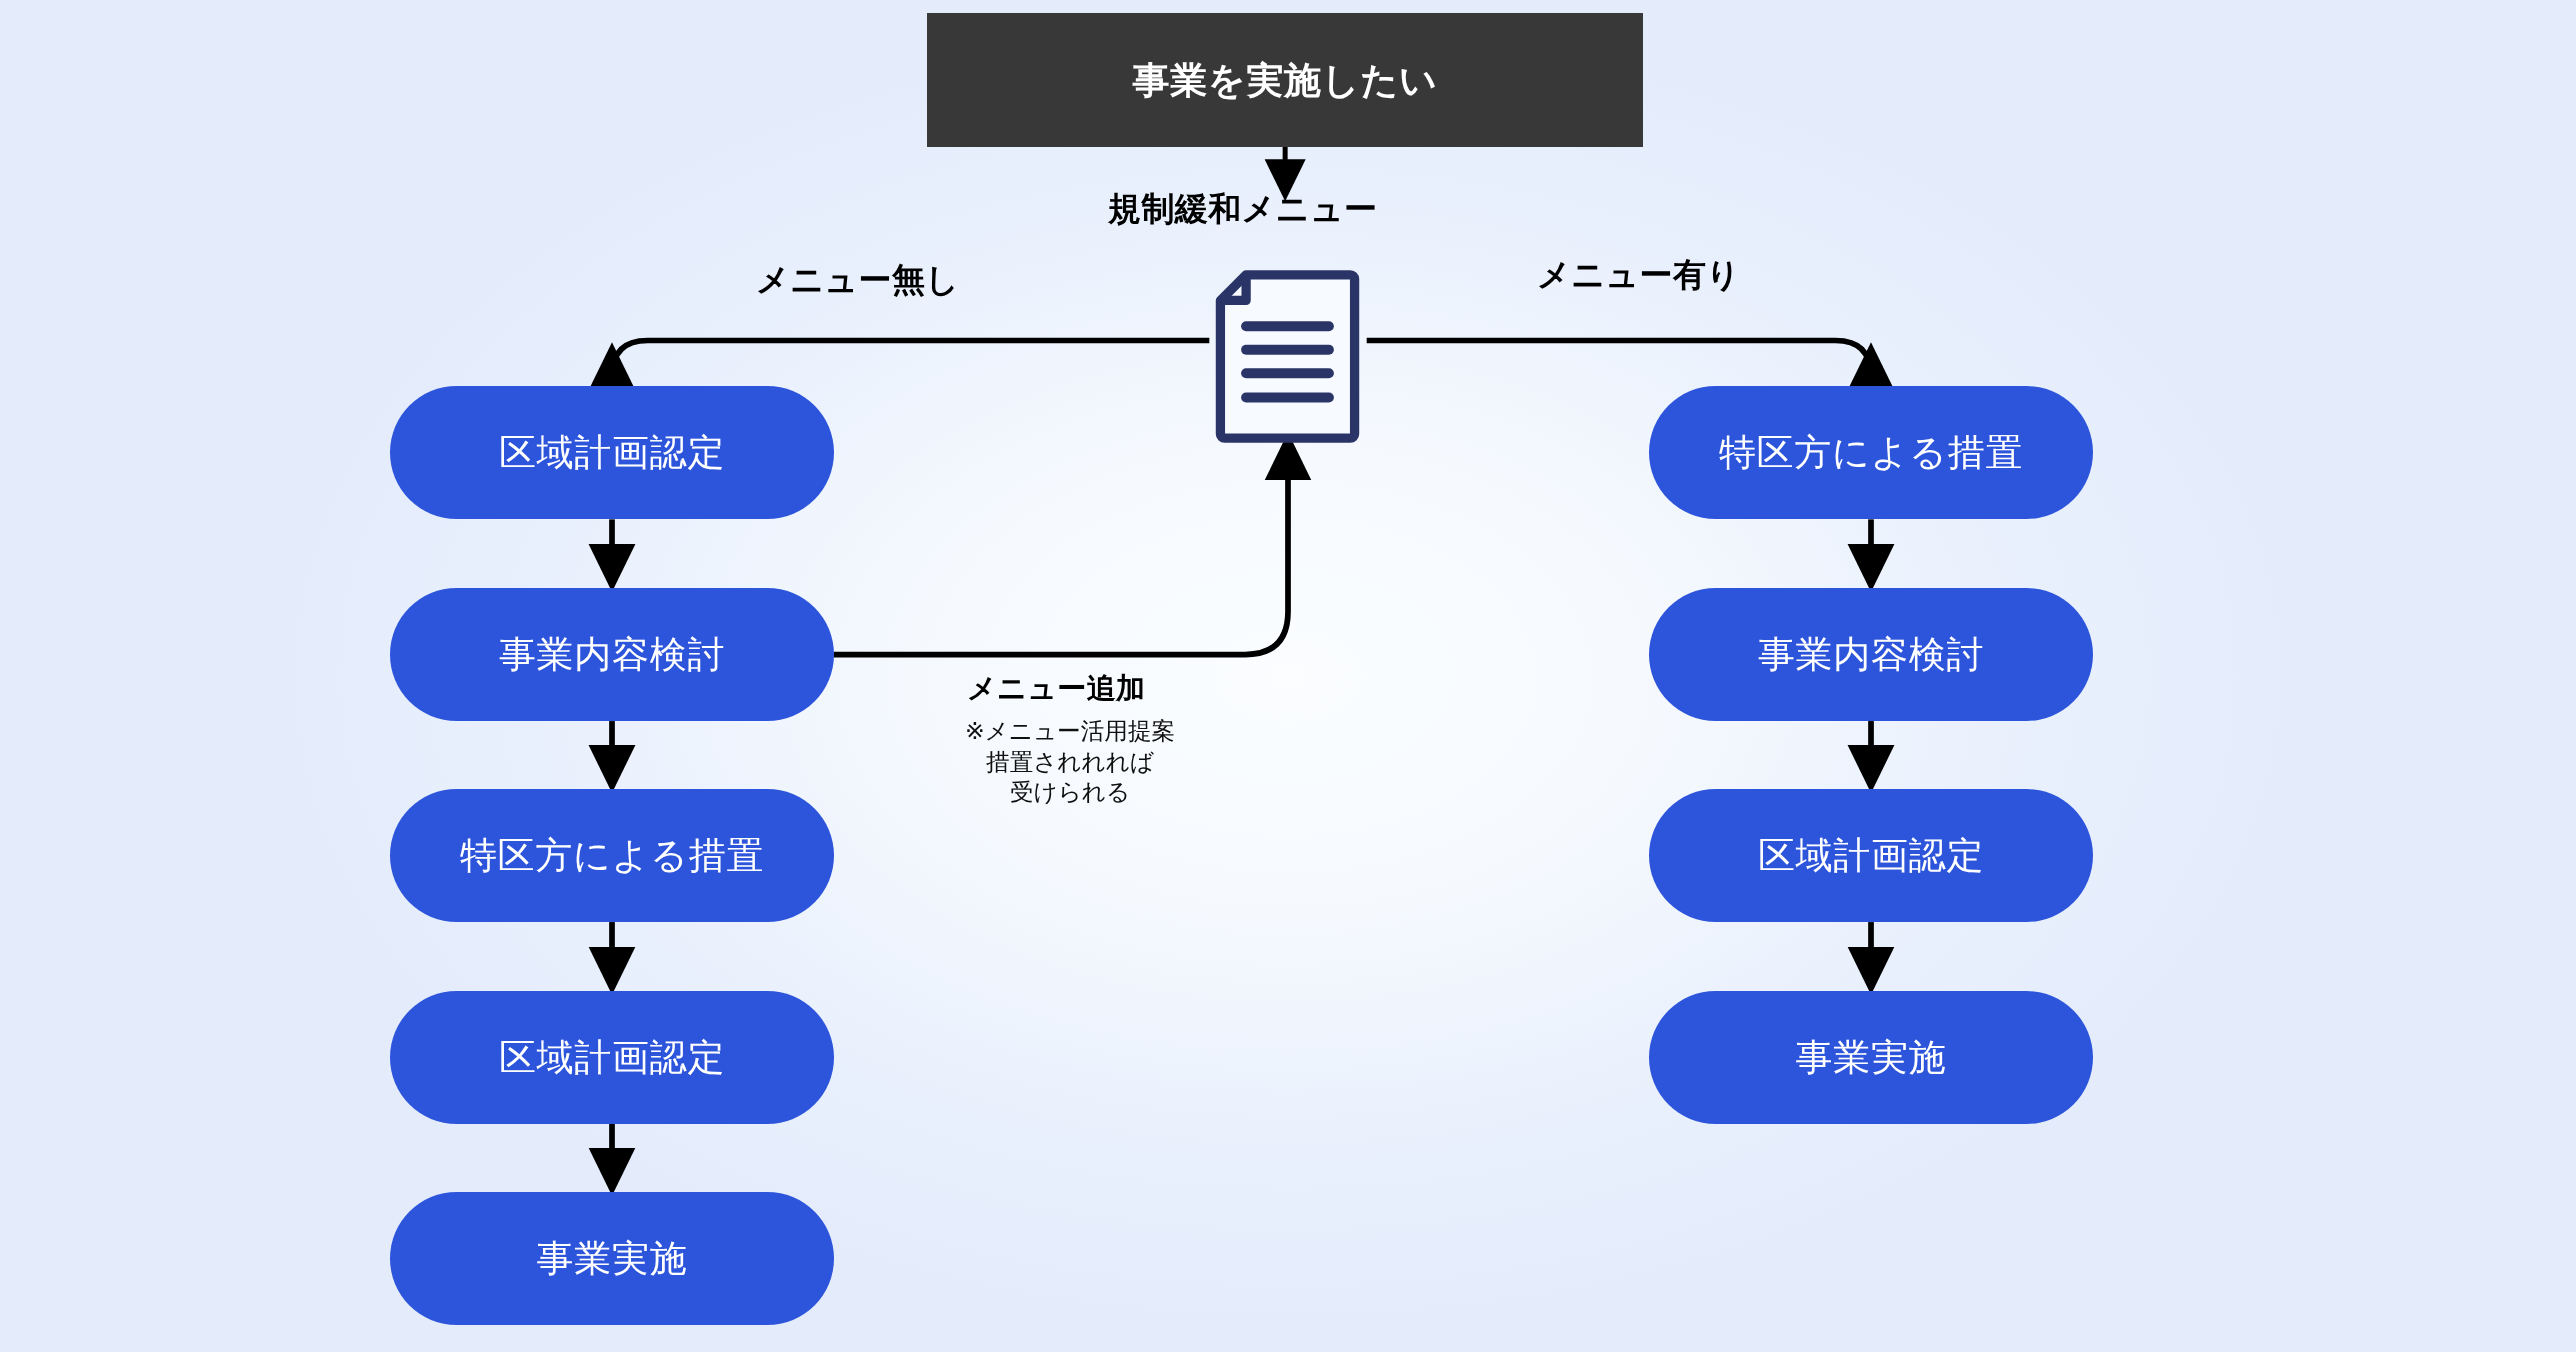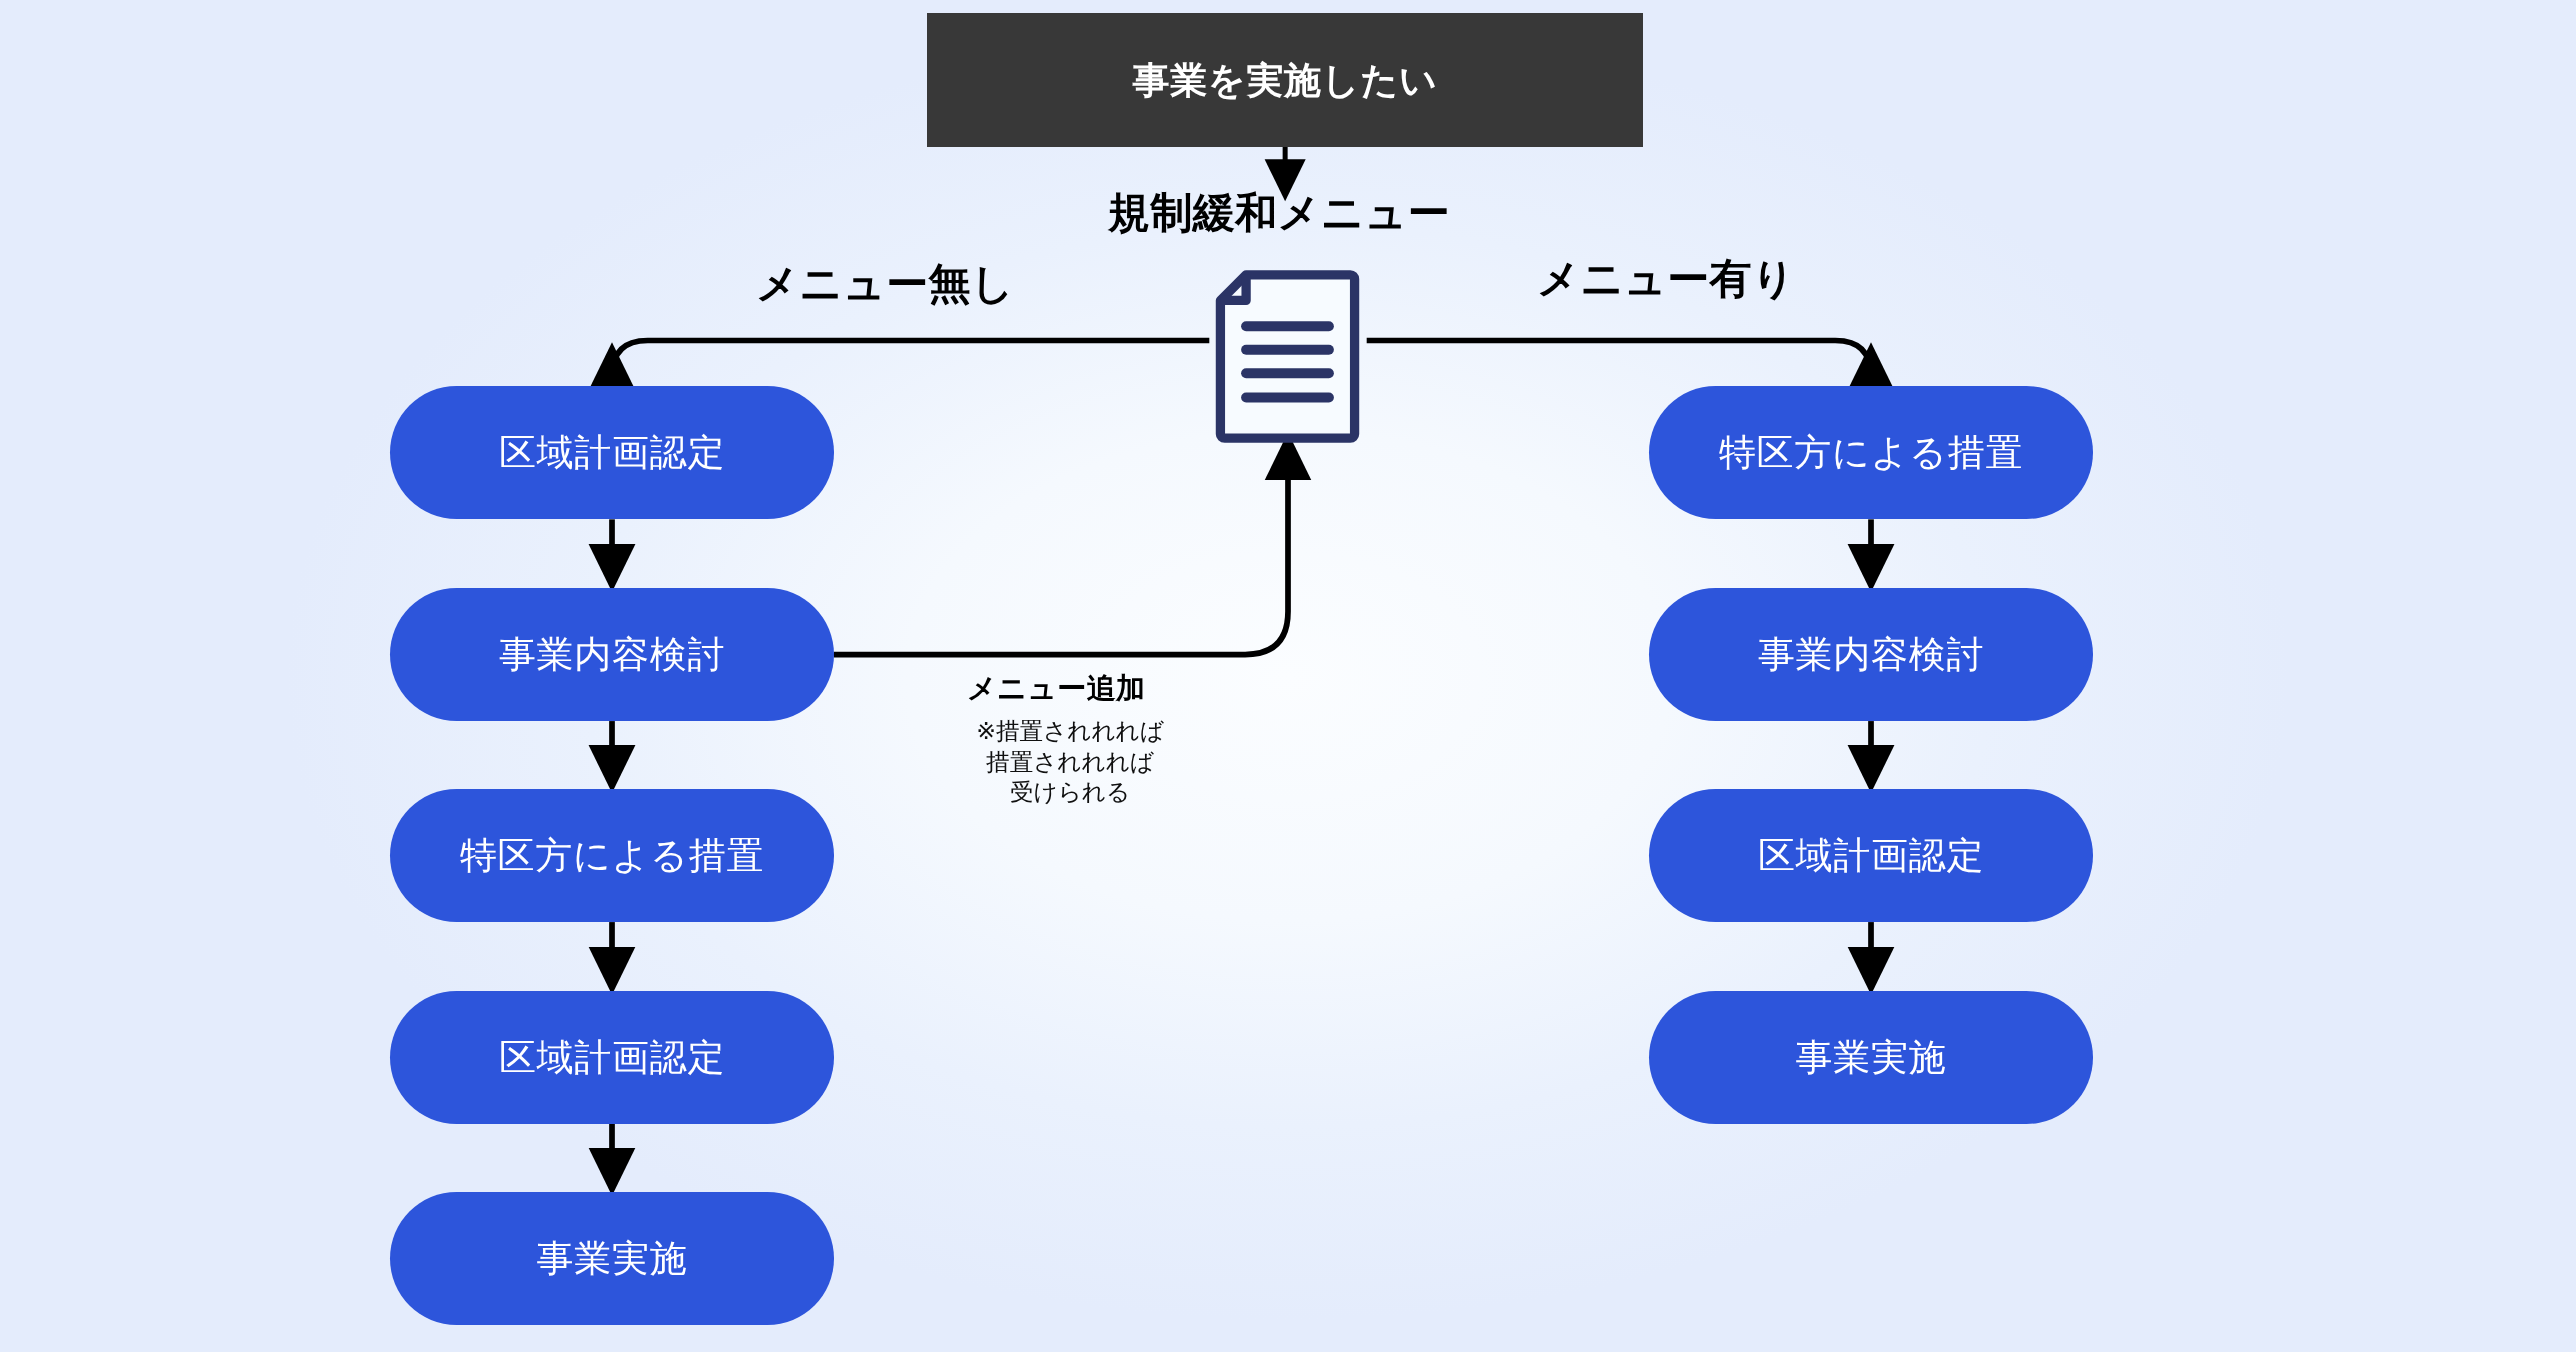--- a/index.html
+++ b/index.html
@@ -43,21 +43,21 @@
     font-weight: 700;
     letter-spacing: 0.7px;
     line-height: 1;
     white-space: nowrap;
   }
 
   
   .caption {
     position: absolute;
     color: #000000;
-    font-size: 42px;
+    font-size: 33px;
     font-weight: 700;
     letter-spacing: 0.4px;
     white-space: nowrap;
     line-height: 1;
   }
   #cap-menu-title { left: 1108px; top: 192px; }
   #cap-no-menu    { left: 756px; top: 263px; }
   #cap-has-menu   { left: 1537px; top: 258px; }
   #cap-add-menu   { left: 967px; top: 674px; font-size: 29px; }
 
@@ -158,21 +158,21 @@
   <div class="header-box" id="header-box">
     <span class="label">事業を実施したい</span>
   </div>
 
   <div class="caption" id="cap-menu-title">規制緩和メニュー</div>
   <div class="caption" id="cap-no-menu">メニュー無し</div>
   <div class="caption" id="cap-has-menu">メニュー有り</div>
   <div class="caption" id="cap-add-menu">メニュー追加</div>
 
   <div class="note">
-    <div>※措置されれれば</div>
+    <div>※メニュー活用提案</div>
     <div>措置されれれば</div>
     <div>受けられる</div>
   </div>
 
   <svg id="doc-icon" viewBox="0 0 220 245" xmlns="http://www.w3.org/2000/svg">
     <path d="M52,8 H198 a6,6 0 0 1 6,6 V231 a6,6 0 0 1 -6,6 H22 a6,6 0 0 1 -6,-6 V44 Z" fill="#f7fbff" stroke="#2b3466" stroke-width="13" stroke-linejoin="round"></path>
     <path d="M52,8 L52,44 L16,44" fill="none" stroke="#2b3466" stroke-width="13" stroke-linejoin="round"></path>
     <g stroke="#2b3466" stroke-width="14" stroke-linecap="round">
       <line x1="52" y1="80" x2="168" y2="80"></line>
       <line x1="52" y1="113" x2="168" y2="113"></line>

